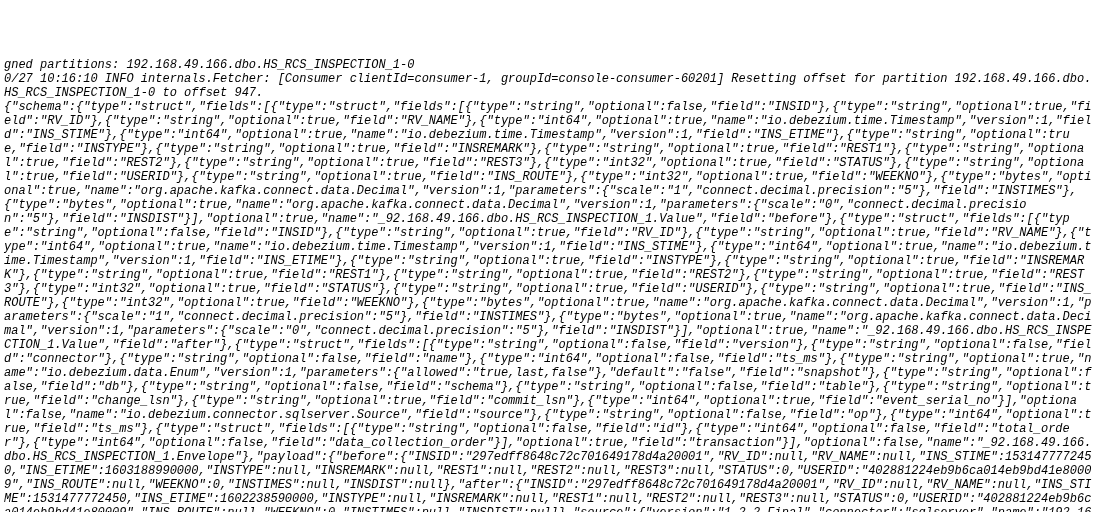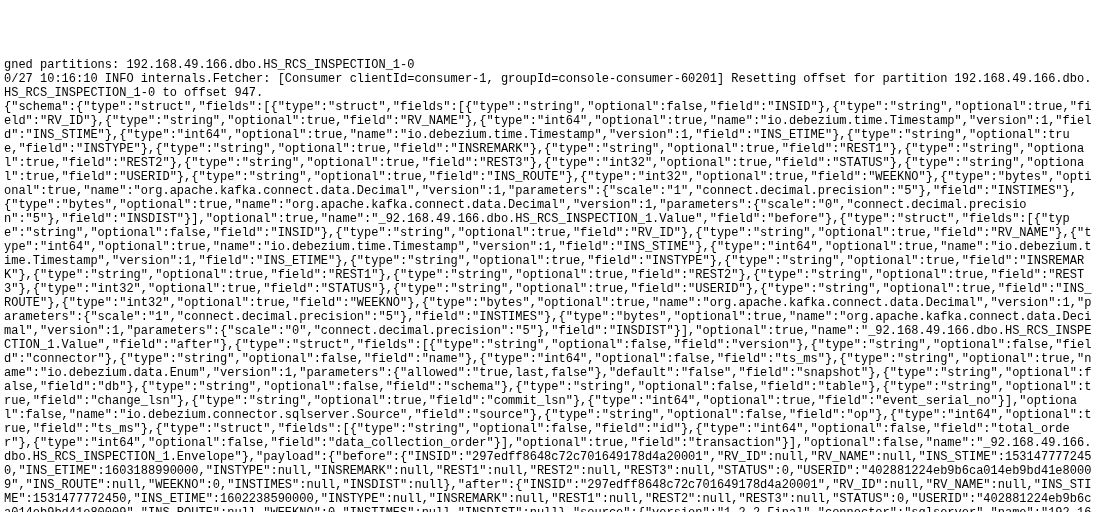--- a/index.html
+++ b/index.html
@@ -19,20 +19,21 @@
     .terminal {
       width: 100%;
       height: 100%;
       overflow: hidden;
       padding: 2px 4px;
     }
     .log-line {
       display: block;
       word-wrap: break-word;
       word-break: break-all;
+      font-style: italic;
     }
   </style>
 </head>
 <body>
 
 
 
 <div class="terminal"><span class="log-line">gned partitions: 192.168.49.166.dbo.HS_RCS_INSPECTION_1-0</span><span class="log-line">0/27 10:16:10 INFO internals.Fetcher: [Consumer clientId=consumer-1, groupId=console-consumer-60201] Resetting offset for partition 192.168.49.166.dbo.HS_RCS_INSPECTION_1-0 to offset 947.</span><span class="log-line">{"schema":{"type":"struct","fields":[{"type":"struct","fields":[{"type":"string","optional":false,"field":"INSID"},{"type":"string","optional":true,"field":"RV_ID"},{"type":"string","optional":true,"field":"RV_NAME"},{"type":"int64","optional":true,"name":"io.debezium.time.Timestamp","version":1,"field":"INS_STIME"},{"type":"int64","optional":true,"name":"io.debezium.time.Timestamp","version":1,"field":"INS_ETIME"},{"type":"string","optional":true,"field":"INSTYPE"},{"type":"string","optional":true,"field":"INSREMARK"},{"type":"string","optional":true,"field":"REST1"},{"type":"string","optional":true,"field":"REST2"},{"type":"string","optional":true,"field":"REST3"},{"type":"int32","optional":true,"field":"STATUS"},{"type":"string","optional":true,"field":"USERID"},{"type":"string","optional":true,"field":"INS_ROUTE"},{"type":"int32","optional":true,"field":"WEEKNO"},{"type":"bytes","optional":true,"name":"org.apache.kafka.connect.data.Decimal","version":1,"parameters":{"scale":"1","connect.decimal.precision":"5"},"field":"INSTIMES"},{"type":"bytes","optional":true,"name":"org.apache.kafka.connect.data.Decimal","version":1,"parameters":{"scale":"0","connect.decimal.precision":"5"},"field":"INSDIST"}],"optional":true,"name":"_92.168.49.166.dbo.HS_RCS_INSPECTION_1.Value","field":"before"},{"type":"struct","fields":[{"type":"string","optional":false,"field":"INSID"},{"type":"string","optional":true,"field":"RV_ID"},{"type":"string","optional":true,"field":"RV_NAME"},{"type":"int64","optional":true,"name":"io.debezium.time.Timestamp","version":1,"field":"INS_STIME"},{"type":"int64","optional":true,"name":"io.debezium.time.Timestamp","version":1,"field":"INS_ETIME"},{"type":"string","optional":true,"field":"INSTYPE"},{"type":"string","optional":true,"field":"INSREMARK"},{"type":"string","optional":true,"field":"REST1"},{"type":"string","optional":true,"field":"REST2"},{"type":"string","optional":true,"field":"REST3"},{"type":"int32","optional":true,"field":"STATUS"},{"type":"string","optional":true,"field":"USERID"},{"type":"string","optional":true,"field":"INS_ROUTE"},{"type":"int32","optional":true,"field":"WEEKNO"},{"type":"bytes","optional":true,"name":"org.apache.kafka.connect.data.Decimal","version":1,"parameters":{"scale":"1","connect.decimal.precision":"5"},"field":"INSTIMES"},{"type":"bytes","optional":true,"name":"org.apache.kafka.connect.data.Decimal","version":1,"parameters":{"scale":"0","connect.decimal.precision":"5"},"field":"INSDIST"}],"optional":true,"name":"_92.168.49.166.dbo.HS_RCS_INSPECTION_1.Value","field":"after"},{"type":"struct","fields":[{"type":"string","optional":false,"field":"version"},{"type":"string","optional":false,"field":"connector"},{"type":"string","optional":false,"field":"name"},{"type":"int64","optional":false,"field":"ts_ms"},{"type":"string","optional":true,"name":"io.debezium.data.Enum","version":1,"parameters":{"allowed":"true,last,false"},"default":"false","field":"snapshot"},{"type":"string","optional":false,"field":"db"},{"type":"string","optional":false,"field":"schema"},{"type":"string","optional":false,"field":"table"},{"type":"string","optional":true,"field":"change_lsn"},{"type":"string","optional":true,"field":"commit_lsn"},{"type":"int64","optional":true,"field":"event_serial_no"}],"optional":false,"name":"io.debezium.connector.sqlserver.Source","field":"source"},{"type":"string","optional":false,"field":"op"},{"type":"int64","optional":true,"field":"ts_ms"},{"type":"struct","fields":[{"type":"string","optional":false,"field":"id"},{"type":"int64","optional":false,"field":"total_order"},{"type":"int64","optional":false,"field":"data_collection_order"}],"optional":true,"field":"transaction"}],"optional":false,"name":"_92.168.49.166.dbo.HS_RCS_INSPECTION_1.Envelope"},"payload":{"before":{"INSID":"297edff8648c72c701649178d4a20001","RV_ID":null,"RV_NAME":null,"INS_STIME":1531477772450,"INS_ETIME":1603188990000,"INSTYPE":null,"INSREMARK":null,"REST1":null,"REST2":null,"REST3":null,"STATUS":0,"USERID":"402881224eb9b6ca014eb9bd41e80009","INS_ROUTE":null,"WEEKNO":0,"INSTIMES":null,"INSDIST":null},"after":{"INSID":"297edff8648c72c701649178d4a20001","RV_ID":null,"RV_NAME":null,"INS_STIME":1531477772450,"INS_ETIME":1602238590000,"INSTYPE":null,"INSREMARK":null,"REST1":null,"REST2":null,"REST3":null,"STATUS":0,"USERID":"402881224eb9b6ca014eb9bd41e80009","INS_ROUTE":null,"WEEKNO":0,"INSTIMES":null,"INSDIST":null},"source":{"version":"1.2.2.Final","connector":"sqlserver","name":"192.168.49.166","ts_ms":1603764973557,"snapshot":"false","db":"rcscounty_quannan","schema":"dbo","table":"HS_RCS_INSPECTION_1","change_lsn":"0000044d:000000ca:0002","commit_lsn":"0000044d:000000ca:0004","event_serial_no":2},"op":"u","ts_ms":1603764978077,"transaction":null}}</span></div>
 
 

